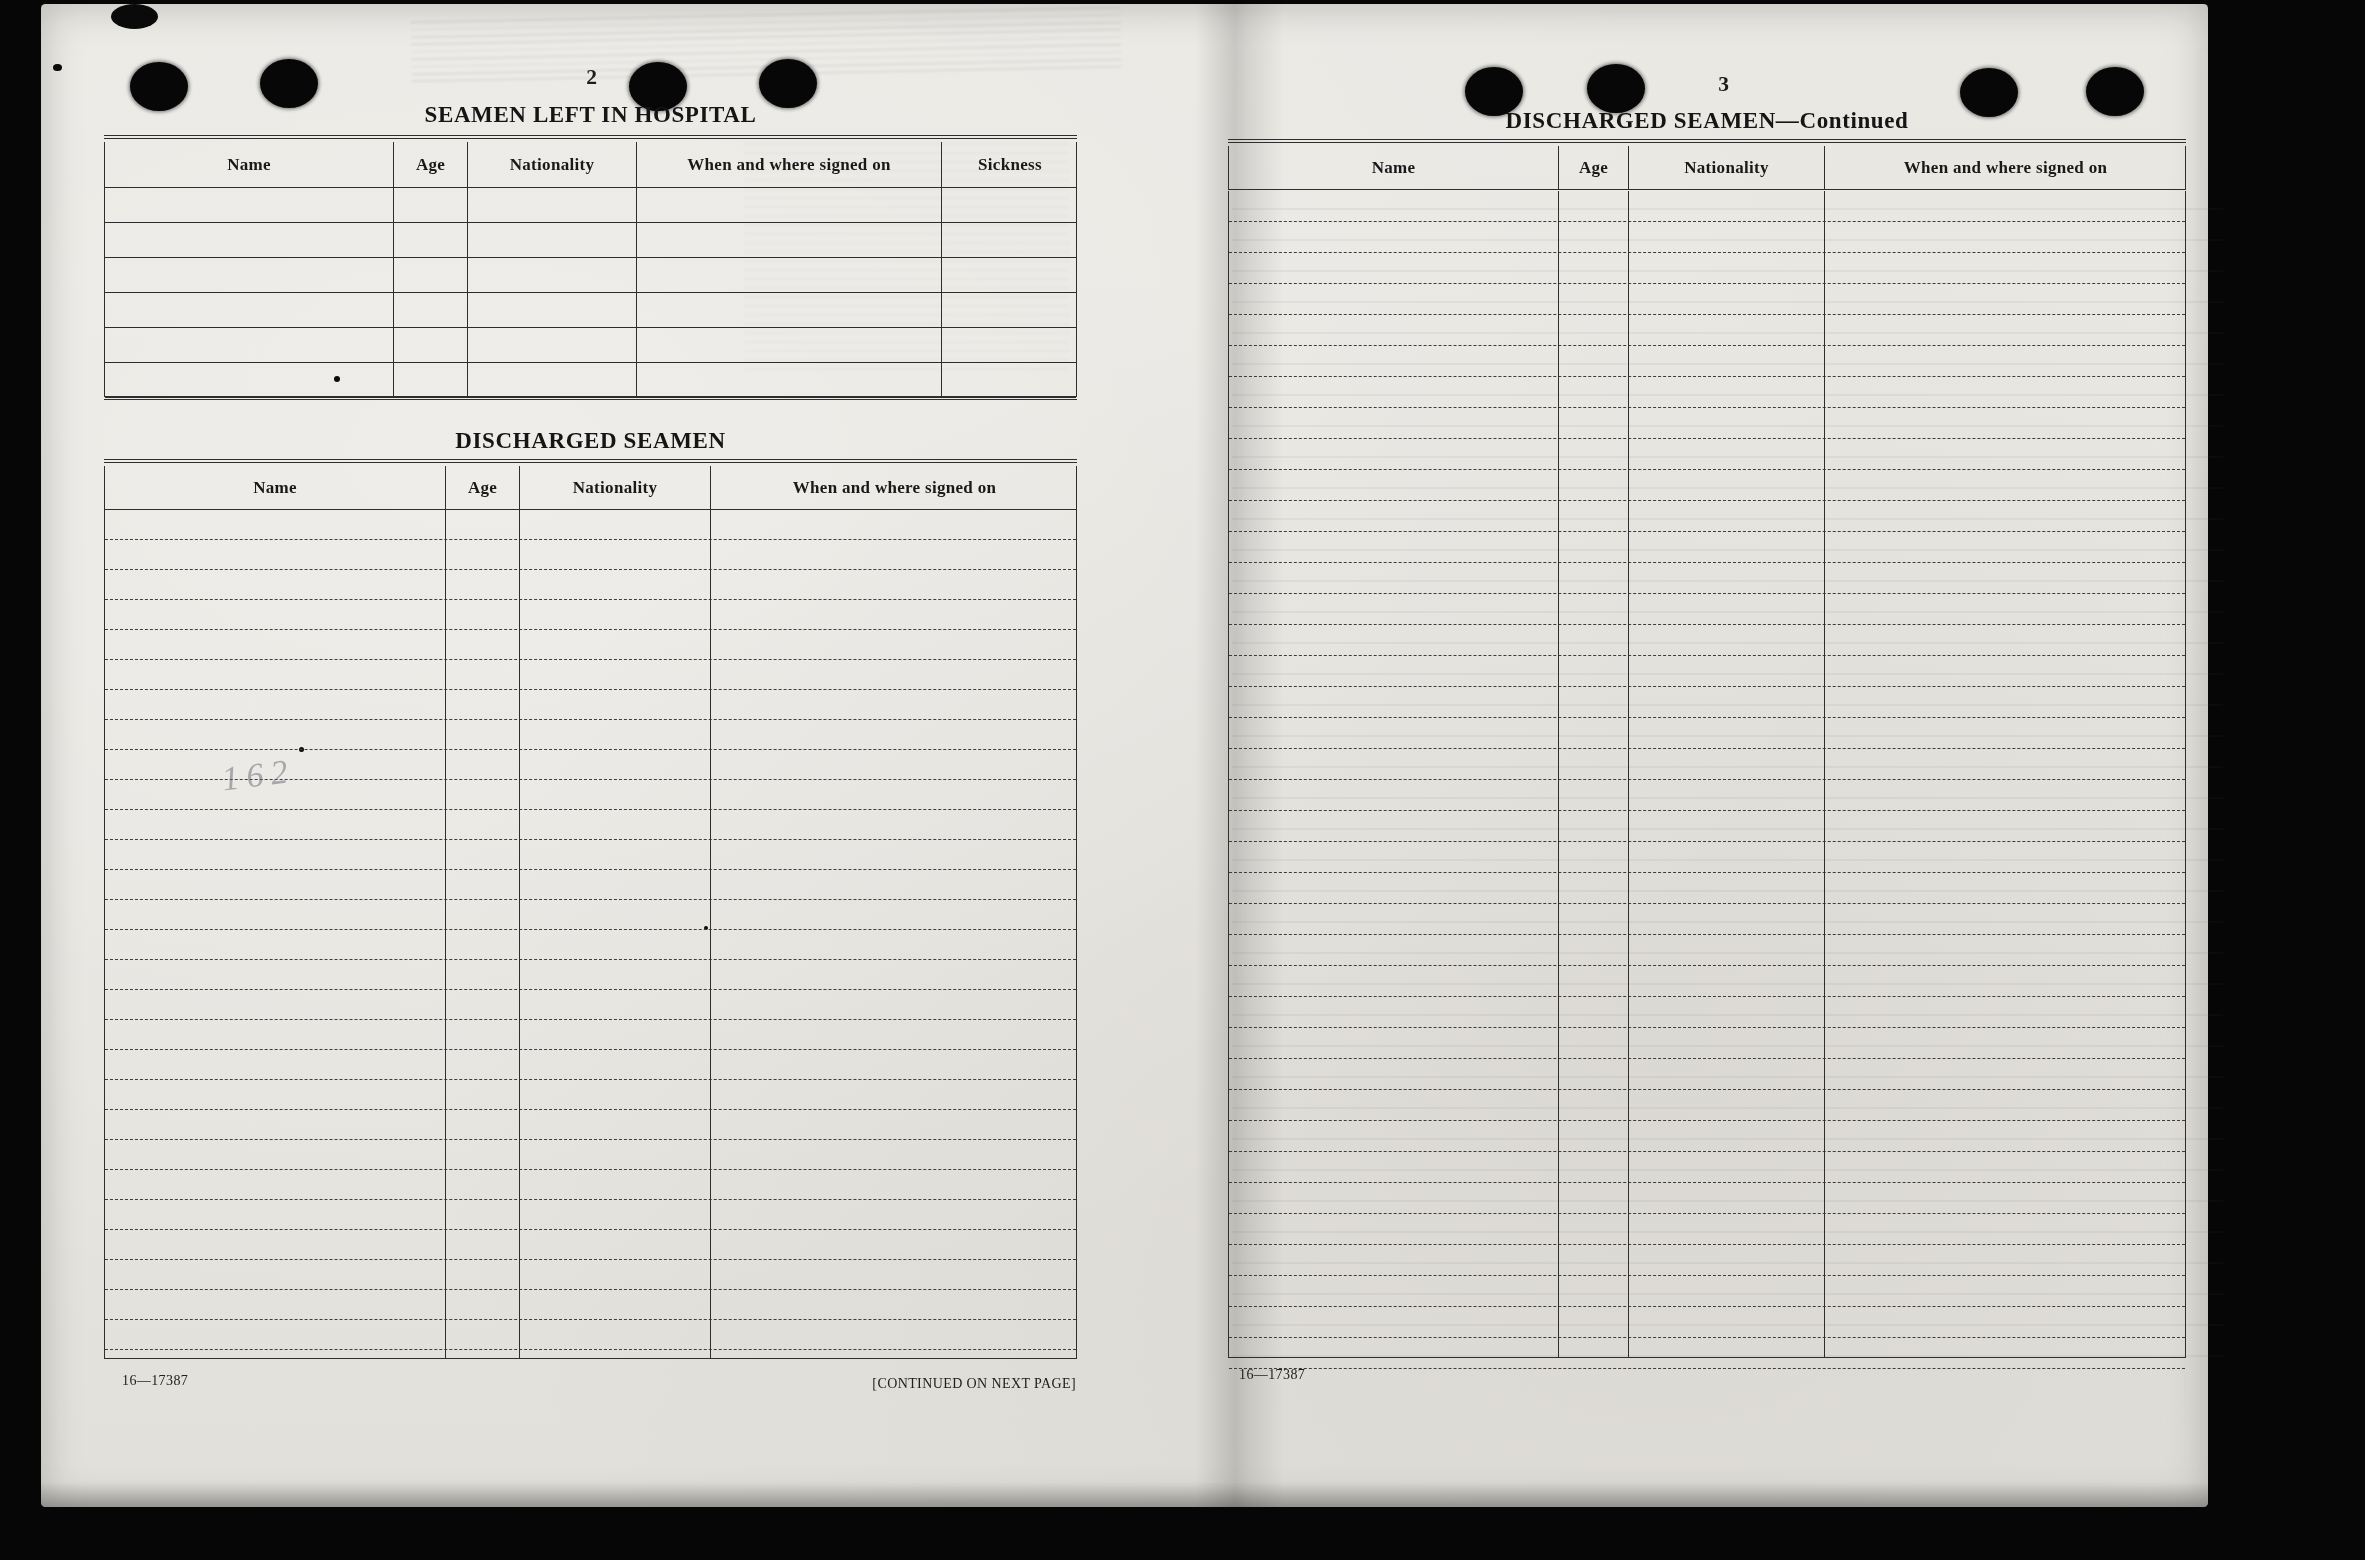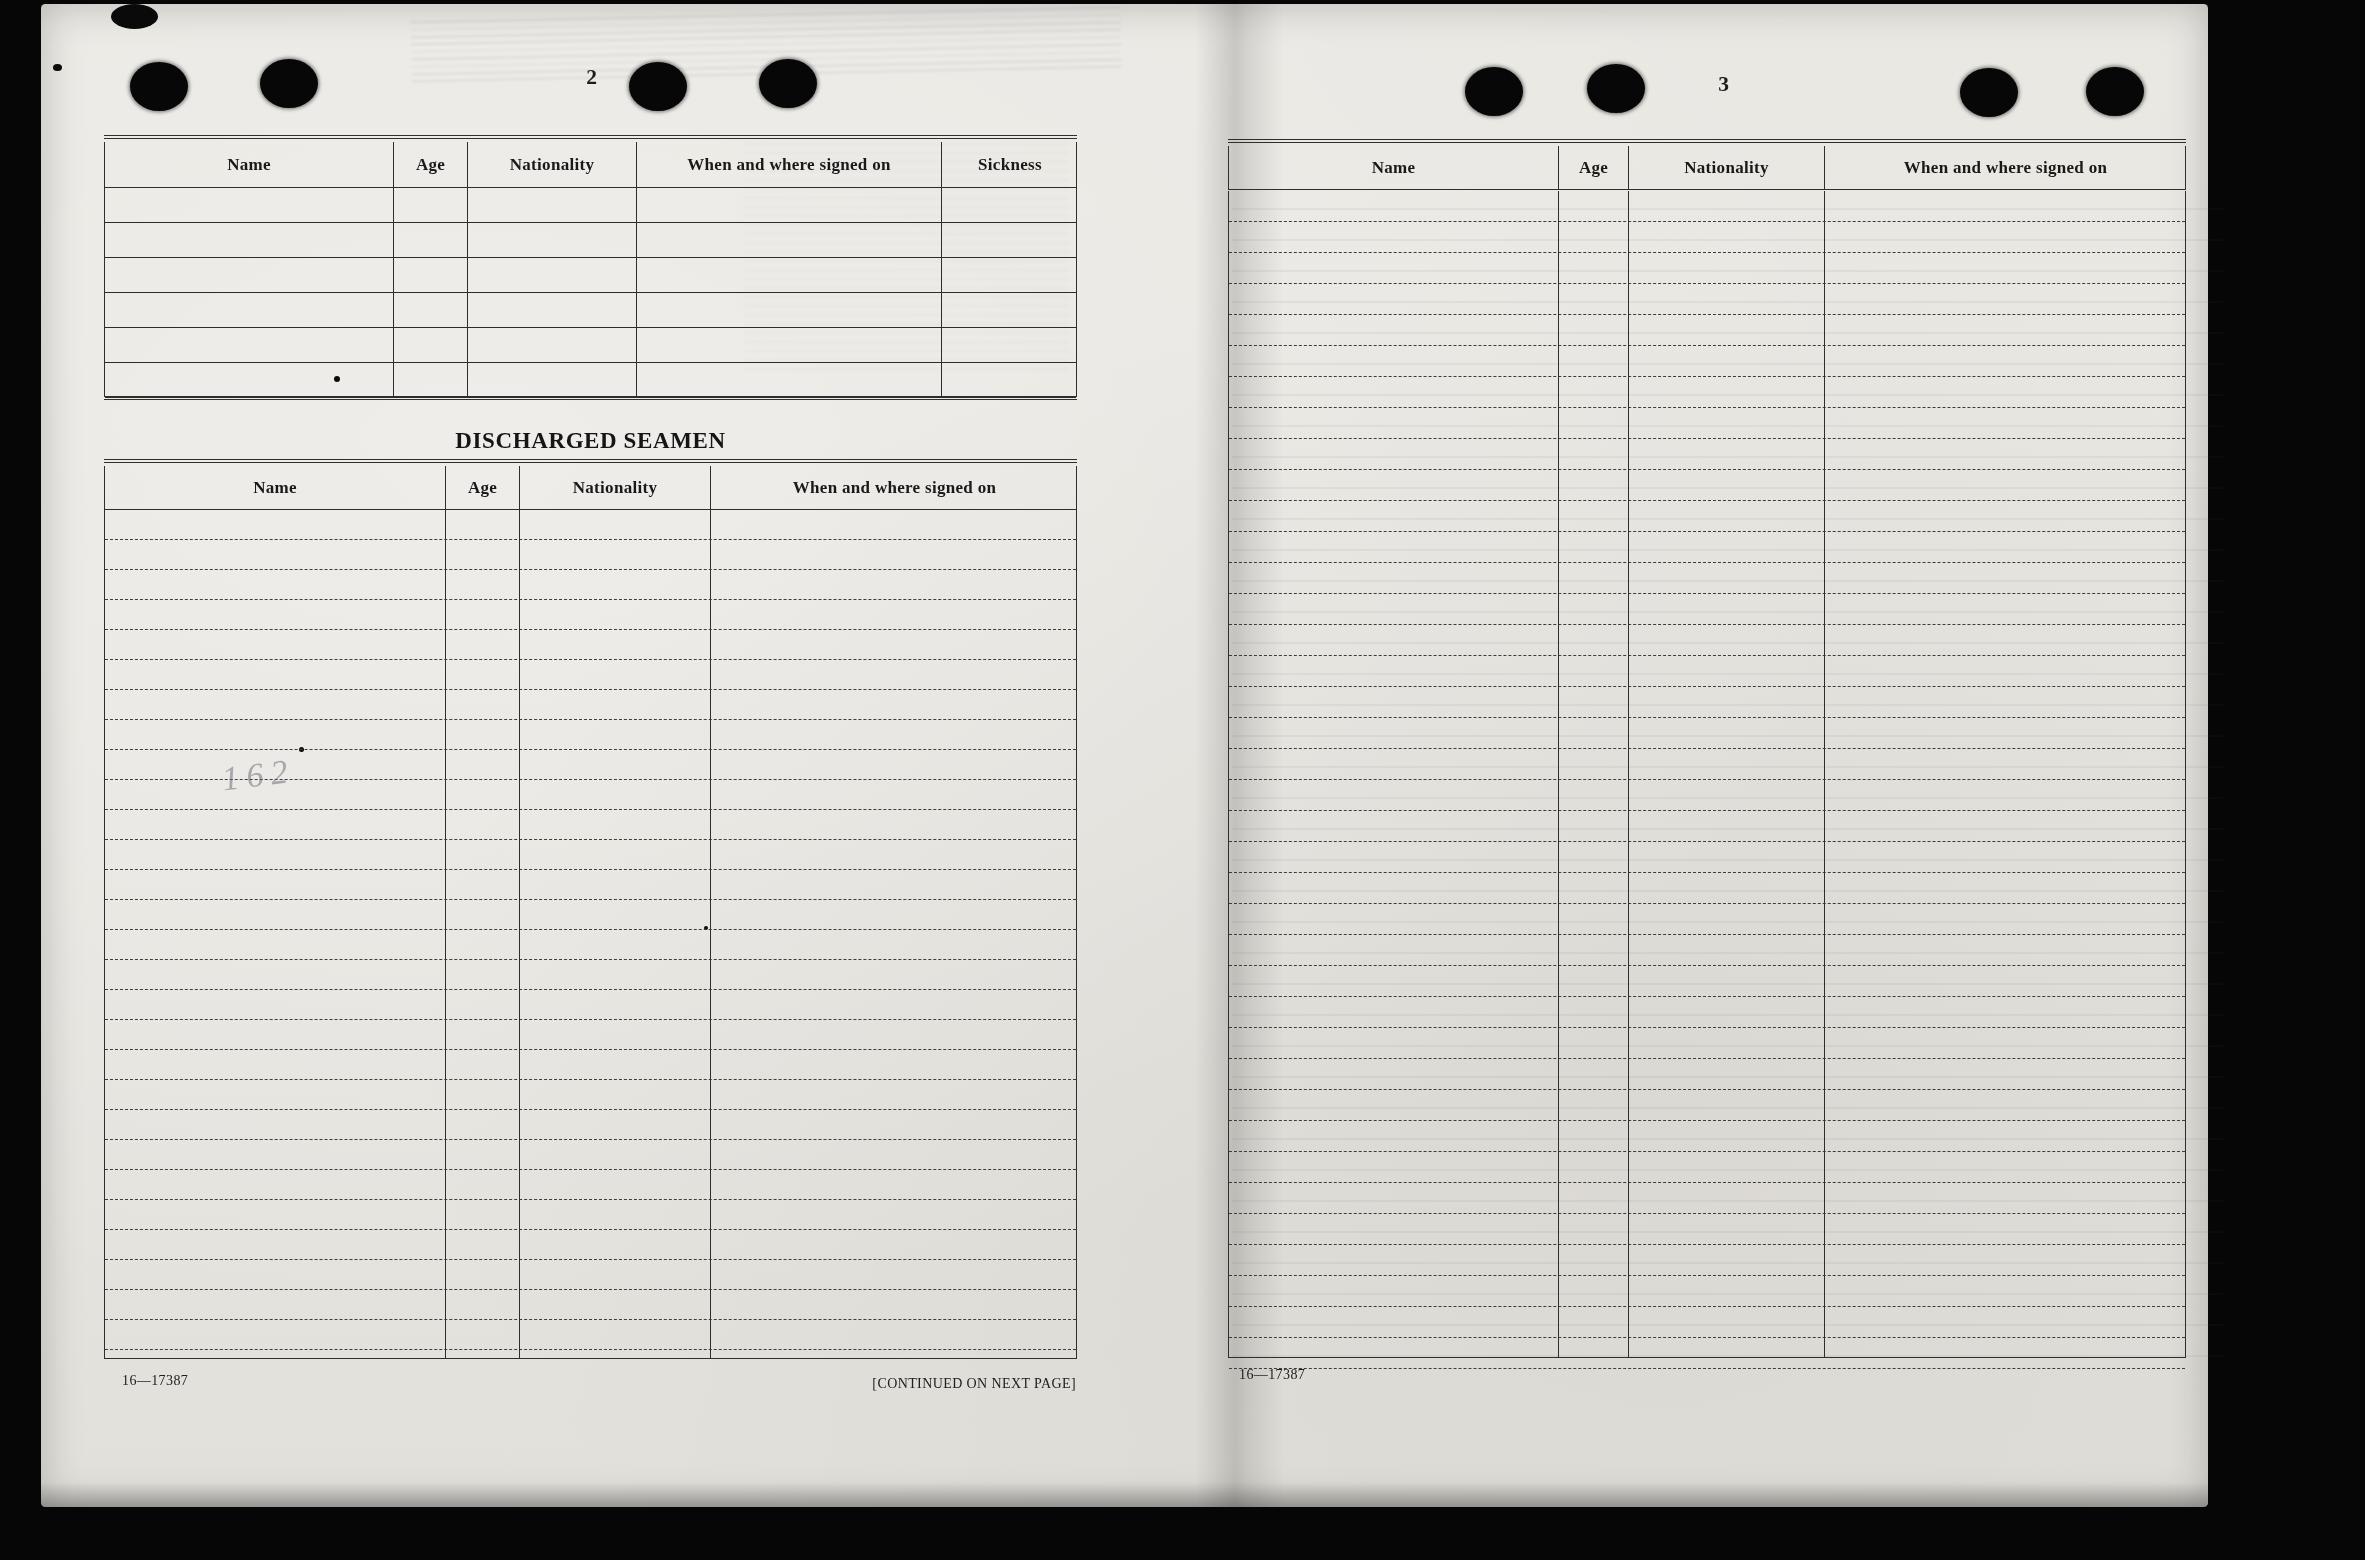--- a/index.html
+++ b/index.html
@@ -114,20 +114,21 @@
   <div class="hole" style="left:2086px;top:67px;"></div>
 
   <div class="blob" style="left:111px;top:4.4px;width:47px;height:25px;"></div>
   <div class="speck" style="left:53px;top:64px;width:9px;height:7.4px;"></div>
   <div class="speck" style="left:334px;top:376px;width:6px;height:6px;"></div>
   <div class="speck" style="left:299px;top:747px;width:5.2px;height:5.2px;"></div>
   <div class="speck" style="left:704px;top:926px;width:4.4px;height:4.4px;"></div>
 
   <div class="page-number" style="left:566px;top:65px;">2</div>
 
+  <div class="tbl-title" style="left:104px;top:102px;width:973px;">SEAMEN LEFT IN HOSPITAL</div>
   <div class="dbl" style="left:104px;top:135px;width:973px;"></div>
   <div class="thead" style="left:104px;top:142px;width:973px;height:46px;grid-template-columns:288px 74px 169px 305px 137px;">
     <div class="th">Name</div>
     <div class="th">Age</div>
     <div class="th">Nationality</div>
     <div class="th">When and where signed on</div>
     <div class="th">Sickness</div>
   </div>
   <div class="tbody" style="left:104px;top:188px;width:973px;height:209px;">
     <div>
@@ -189,20 +190,21 @@
     <div class="vline" style="left:605px;"></div>
   </div>
 
   <div class="faint-note" style="left:222px;top:756px;">162</div>
 
   <div class="footer-text" style="left:122px;top:1373px;">16—17387</div>
   <div class="footer-text" style="left:695px;top:1376px;width:381px;text-align:right;">[CONTINUED ON NEXT PAGE]</div>
 
   <div class="page-number" style="left:1698px;top:72px;">3</div>
 
+  <div class="tbl-title" style="left:1228px;top:108px;width:958px;">DISCHARGED SEAMEN—Continued</div>
   <div class="dbl" style="left:1228px;top:139px;width:958px;"></div>
   <div class="thead" style="left:1228px;top:146px;width:958px;height:44px;grid-template-columns:329px 70px 196px 362px;">
     <div class="th">Name</div>
     <div class="th">Age</div>
     <div class="th">Nationality</div>
     <div class="th">When and where signed on</div>
   </div>
   <div class="tbody closed" style="left:1228px;top:191px;width:958px;height:1167px;">
     <div>
         <div class="row-tall"></div>

